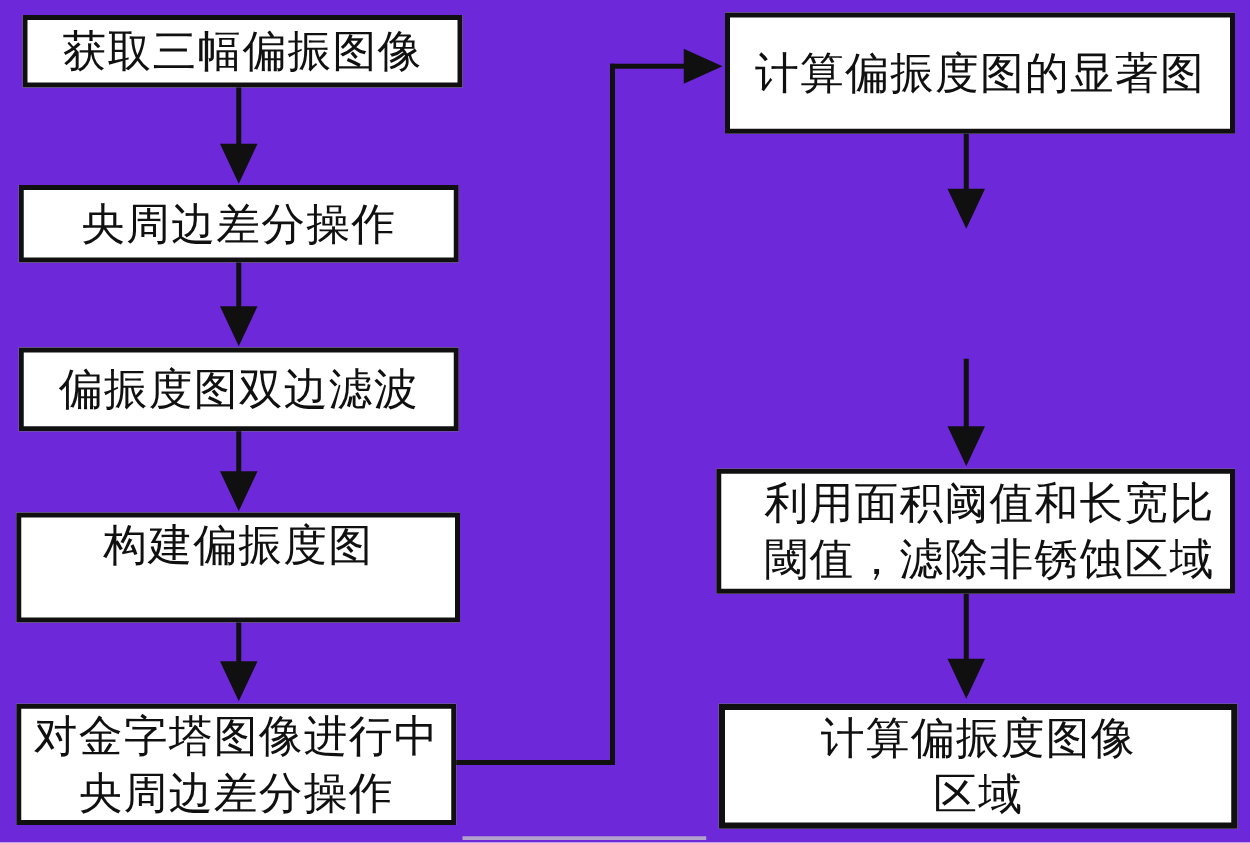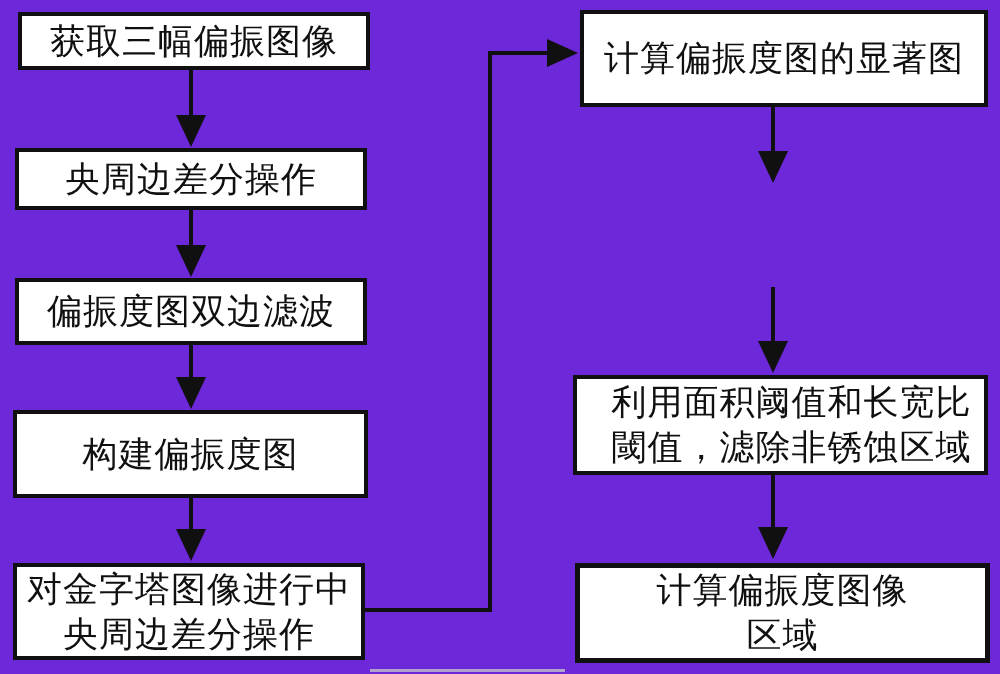--- a/index.html
+++ b/index.html
@@ -76,21 +76,21 @@
   </div>
 
   <div class="box" style="left:15px; top:148px; width:352px; height:62px;">
     <span class="ln">央周边差分操作</span>
   </div>
 
   <div class="box" style="left:15px; top:278px; width:352px; height:67px;">
     <span class="ln">偏振度图双边滤波</span>
   </div>
 
-  <div class="box" style="left:13px; top:410px; width:355px; height:88px;">
+  <div class="box" style="left:13px; top:410px; width:355px; height:88px;justify-content:space-between;">
     <span class="ln">构建偏振度图</span>
   </div>
 
   <div class="box" style="left:13px; top:563px; width:352px; height:97px;">
     <span class="ln">对金字塔图像进行中</span>
     <span class="ln">央周边差分操作</span>
   </div>
 
   <div>
     <div class="shaft-v" style="left:189px; top:70px;  height:48px;"></div>

